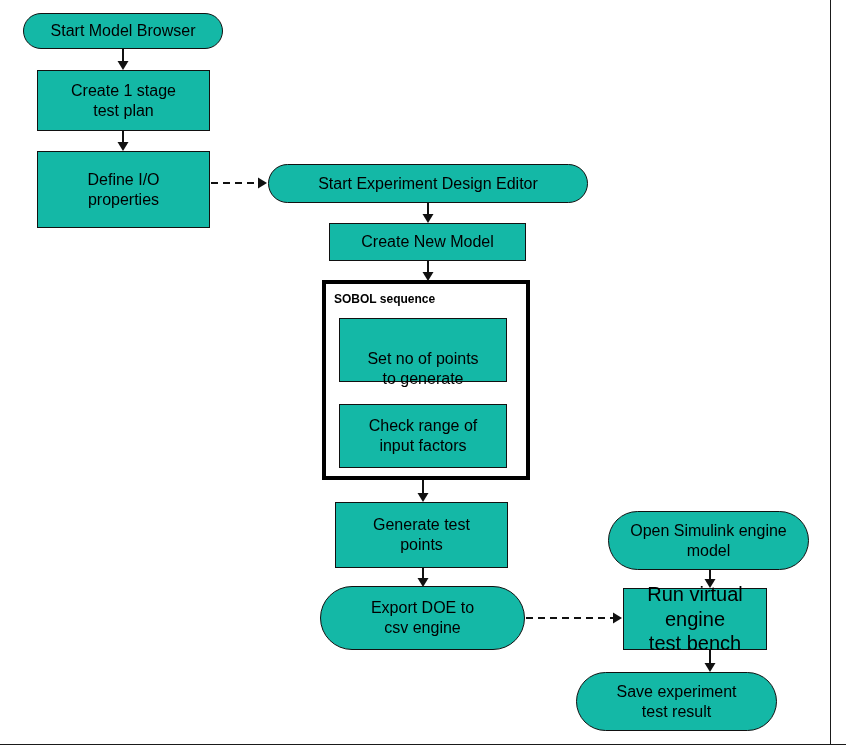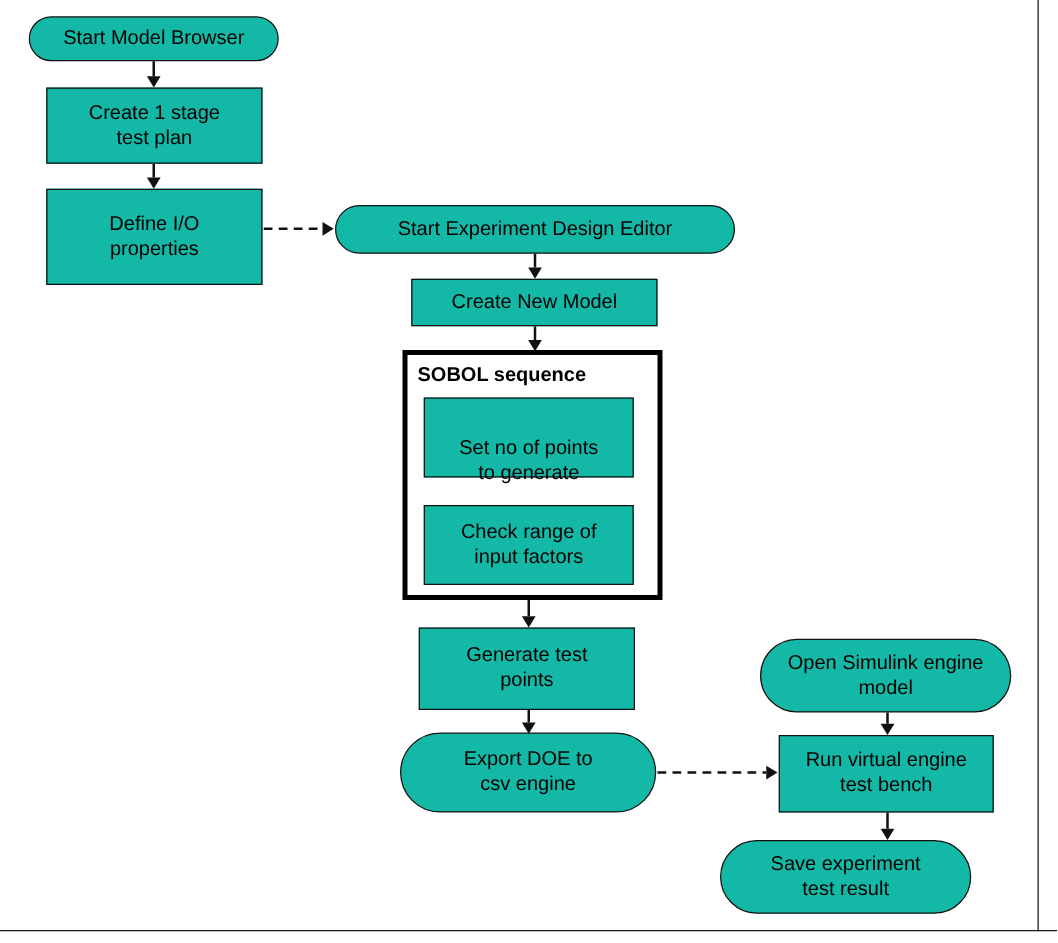--- a/index.html
+++ b/index.html
@@ -142,21 +142,21 @@
       </div>
       <div class="edge" style="left: 700px; top: 640px; width: 20px; height: 42px;">
         <svg width="20" height="42" viewBox="0 0 20 42">
           <line x1="10" y1="10" x2="10" y2="23" stroke="#111111" stroke-width="2"></line>
           <polygon points="10,32 4.5,23 15.5,23" fill="#111111"></polygon>
         </svg>
       </div>
     </div>
   <div id="group-layer">
       <div class="group-box" style="left: 322px; top: 280px; width: 208px; height: 200px; border-color: rgb(0, 0, 0);"></div>
-      <div class="group-label" style="left: 334px; top: 292px; font-size: 16px;">SOBOL sequence</div>
+      <div class="group-label" style="left: 334px; top: 292px; font-size: 12px;">SOBOL sequence</div>
     </div>
   <div id="node-layer">
       <div class="node stadium" style="left: 23px; top: 13px; width: 200px; height: 36px; font-size: 16px; border-color: rgb(17, 17, 17); color: rgb(0, 0, 0);">
         <span style="white-space: pre-line;">Start Model Browser</span>
       </div>
       <div class="node rect" style="left: 37px; top: 70px; width: 173px; height: 61px; font-size: 16px; border-color: rgb(17, 17, 17); color: rgb(0, 0, 0);">
         <span style="white-space: pre-line;">Create 1 stage
 test plan</span>
       </div>
       <div class="node rect" style="left: 37px; top: 151px; width: 173px; height: 77px; font-size: 16px; border-color: rgb(17, 17, 17); color: rgb(0, 0, 0);">
@@ -182,21 +182,21 @@
 points</span>
       </div>
       <div class="node stadium" style="left: 320px; top: 586px; width: 205px; height: 64px; font-size: 16px; border-color: rgb(17, 17, 17); color: rgb(0, 0, 0);">
         <span style="white-space: pre-line;">Export DOE to
 csv engine</span>
       </div>
       <div class="node stadium" style="left: 608px; top: 511px; width: 201px; height: 59px; font-size: 16px; border-color: rgb(17, 17, 17); color: rgb(0, 0, 0);">
         <span style="white-space: pre-line;">Open Simulink engine
 model</span>
       </div>
-      <div class="node rect" style="left: 623px; top: 588px; width: 172px; height: 62px; font-size: 16px; border-color: rgb(17, 17, 17); color: rgb(0, 0, 0);">
+      <div class="node rect" style="left: 623px; top: 588px; width: 144px; height: 62px; font-size: 20px; border-color: rgb(17, 17, 17); color: rgb(0, 0, 0);">
         <span style="white-space: pre-line;">Run virtual engine
 test bench</span>
       </div>
       <div class="node stadium" style="left: 576px; top: 672px; width: 201px; height: 59px; font-size: 16px; border-color: rgb(17, 17, 17); color: rgb(0, 0, 0);">
         <span style="white-space: pre-line;">Save experiment
 test result</span>
       </div>
     </div>
 </div>
 

